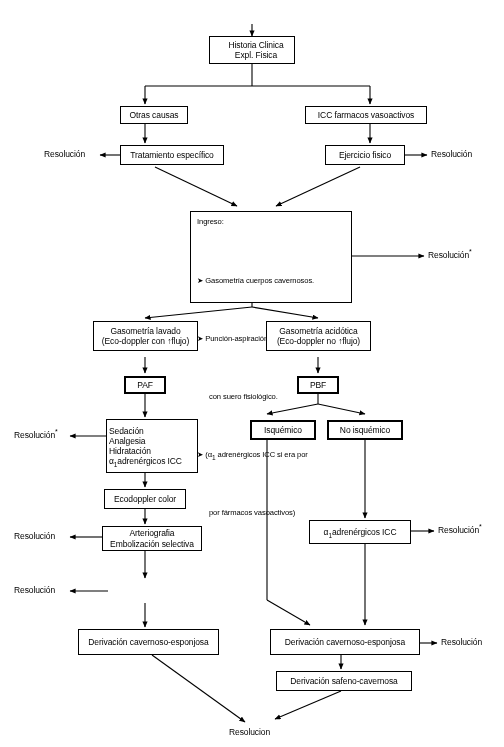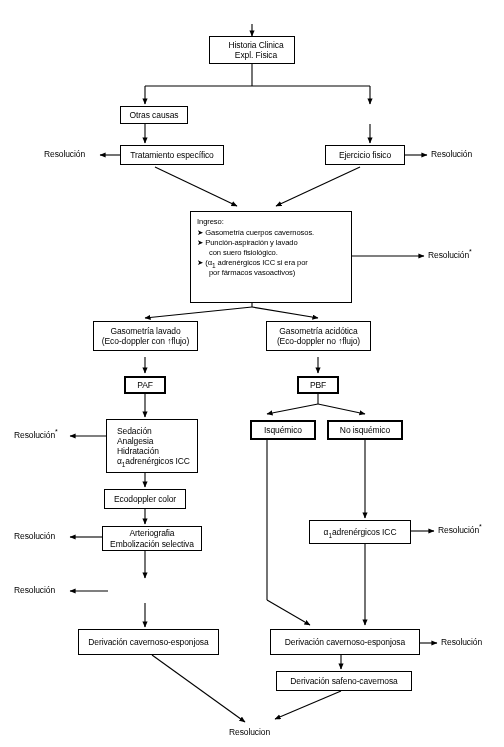--- a/index.html
+++ b/index.html
@@ -51,20 +51,21 @@
   }
   .title-node{
     font-size:9px;
     letter-spacing:0.2px;
   }
   .ingreso{
     font-size:7.6px;
     line-height:1.32;
     padding:5px 4px 4px 6px;
     justify-content:flex-start;
+    gap:48px;
   }
   .ingreso .hd{ display:block; margin-bottom:1px; }
   .ingreso .bul{ display:block; padding-left:9px; text-indent:-9px; }
   .ingreso .cont{ display:block; padding-left:12px; }
   sup{ font-size:7px; vertical-align:super; line-height:0; }
   .sub{ font-size:6.5px; vertical-align:sub; line-height:0; }
 </style>
 </head>
 <body>
 
@@ -149,20 +150,23 @@
 
   <div class="node" style="left:209px; top:36px; width:86px; height:28px;padding-left:8px;">
     <span class="ln">Historia Clinica</span>
     <span class="ln">Expl. Fisica</span>
   </div>
 
   <div class="node" style="left:120px; top:106px; width:68px; height:18px;">
     <span class="ln">Otras causas</span>
   </div>
 
+  <div class="node" style="left:305px; top:106px; width:122px; height:18px;">
+    <span class="ln">ICC farmacos vasoactivos</span>
+  </div>
 
   <div class="node" style="left:120px; top:145px; width:104px; height:20px;">
     <span class="ln">Tratamiento específico</span>
   </div>
 
   <div class="node" style="left:325px; top:145px; width:80px; height:20px;">
     <span class="ln">Ejercicio fisico</span>
   </div>
 
   <div class="node left ingreso" style="left:190px; top:211px; width:162px; height:92px;">
@@ -185,21 +189,21 @@
   </div>
 
   <div class="node bold" style="left:124px; top:376px; width:42px; height:18px;">
     <span class="ln">PAF</span>
   </div>
 
   <div class="node bold" style="left:297px; top:376px; width:42px; height:18px;">
     <span class="ln">PBF</span>
   </div>
 
-  <div class="node left" style="left:106px; top:419px; width:92px; height:54px; padding-left:10px;">
+  <div class="node left" style="left:106px; top:419px; width:92px; height:54px; padding-left:2px;">
     <span class="ln">Sedación</span>
     <span class="ln">Analgesia</span>
     <span class="ln">Hidratación</span>
     <span class="ln"><span>α</span><span class="sub">1</span><span>adrenérgicos ICC</span></span>
   </div>
 
   <div class="node bold" style="left:250px; top:420px; width:66px; height:20px;">
     <span class="ln">Isquémico</span>
   </div>
 

